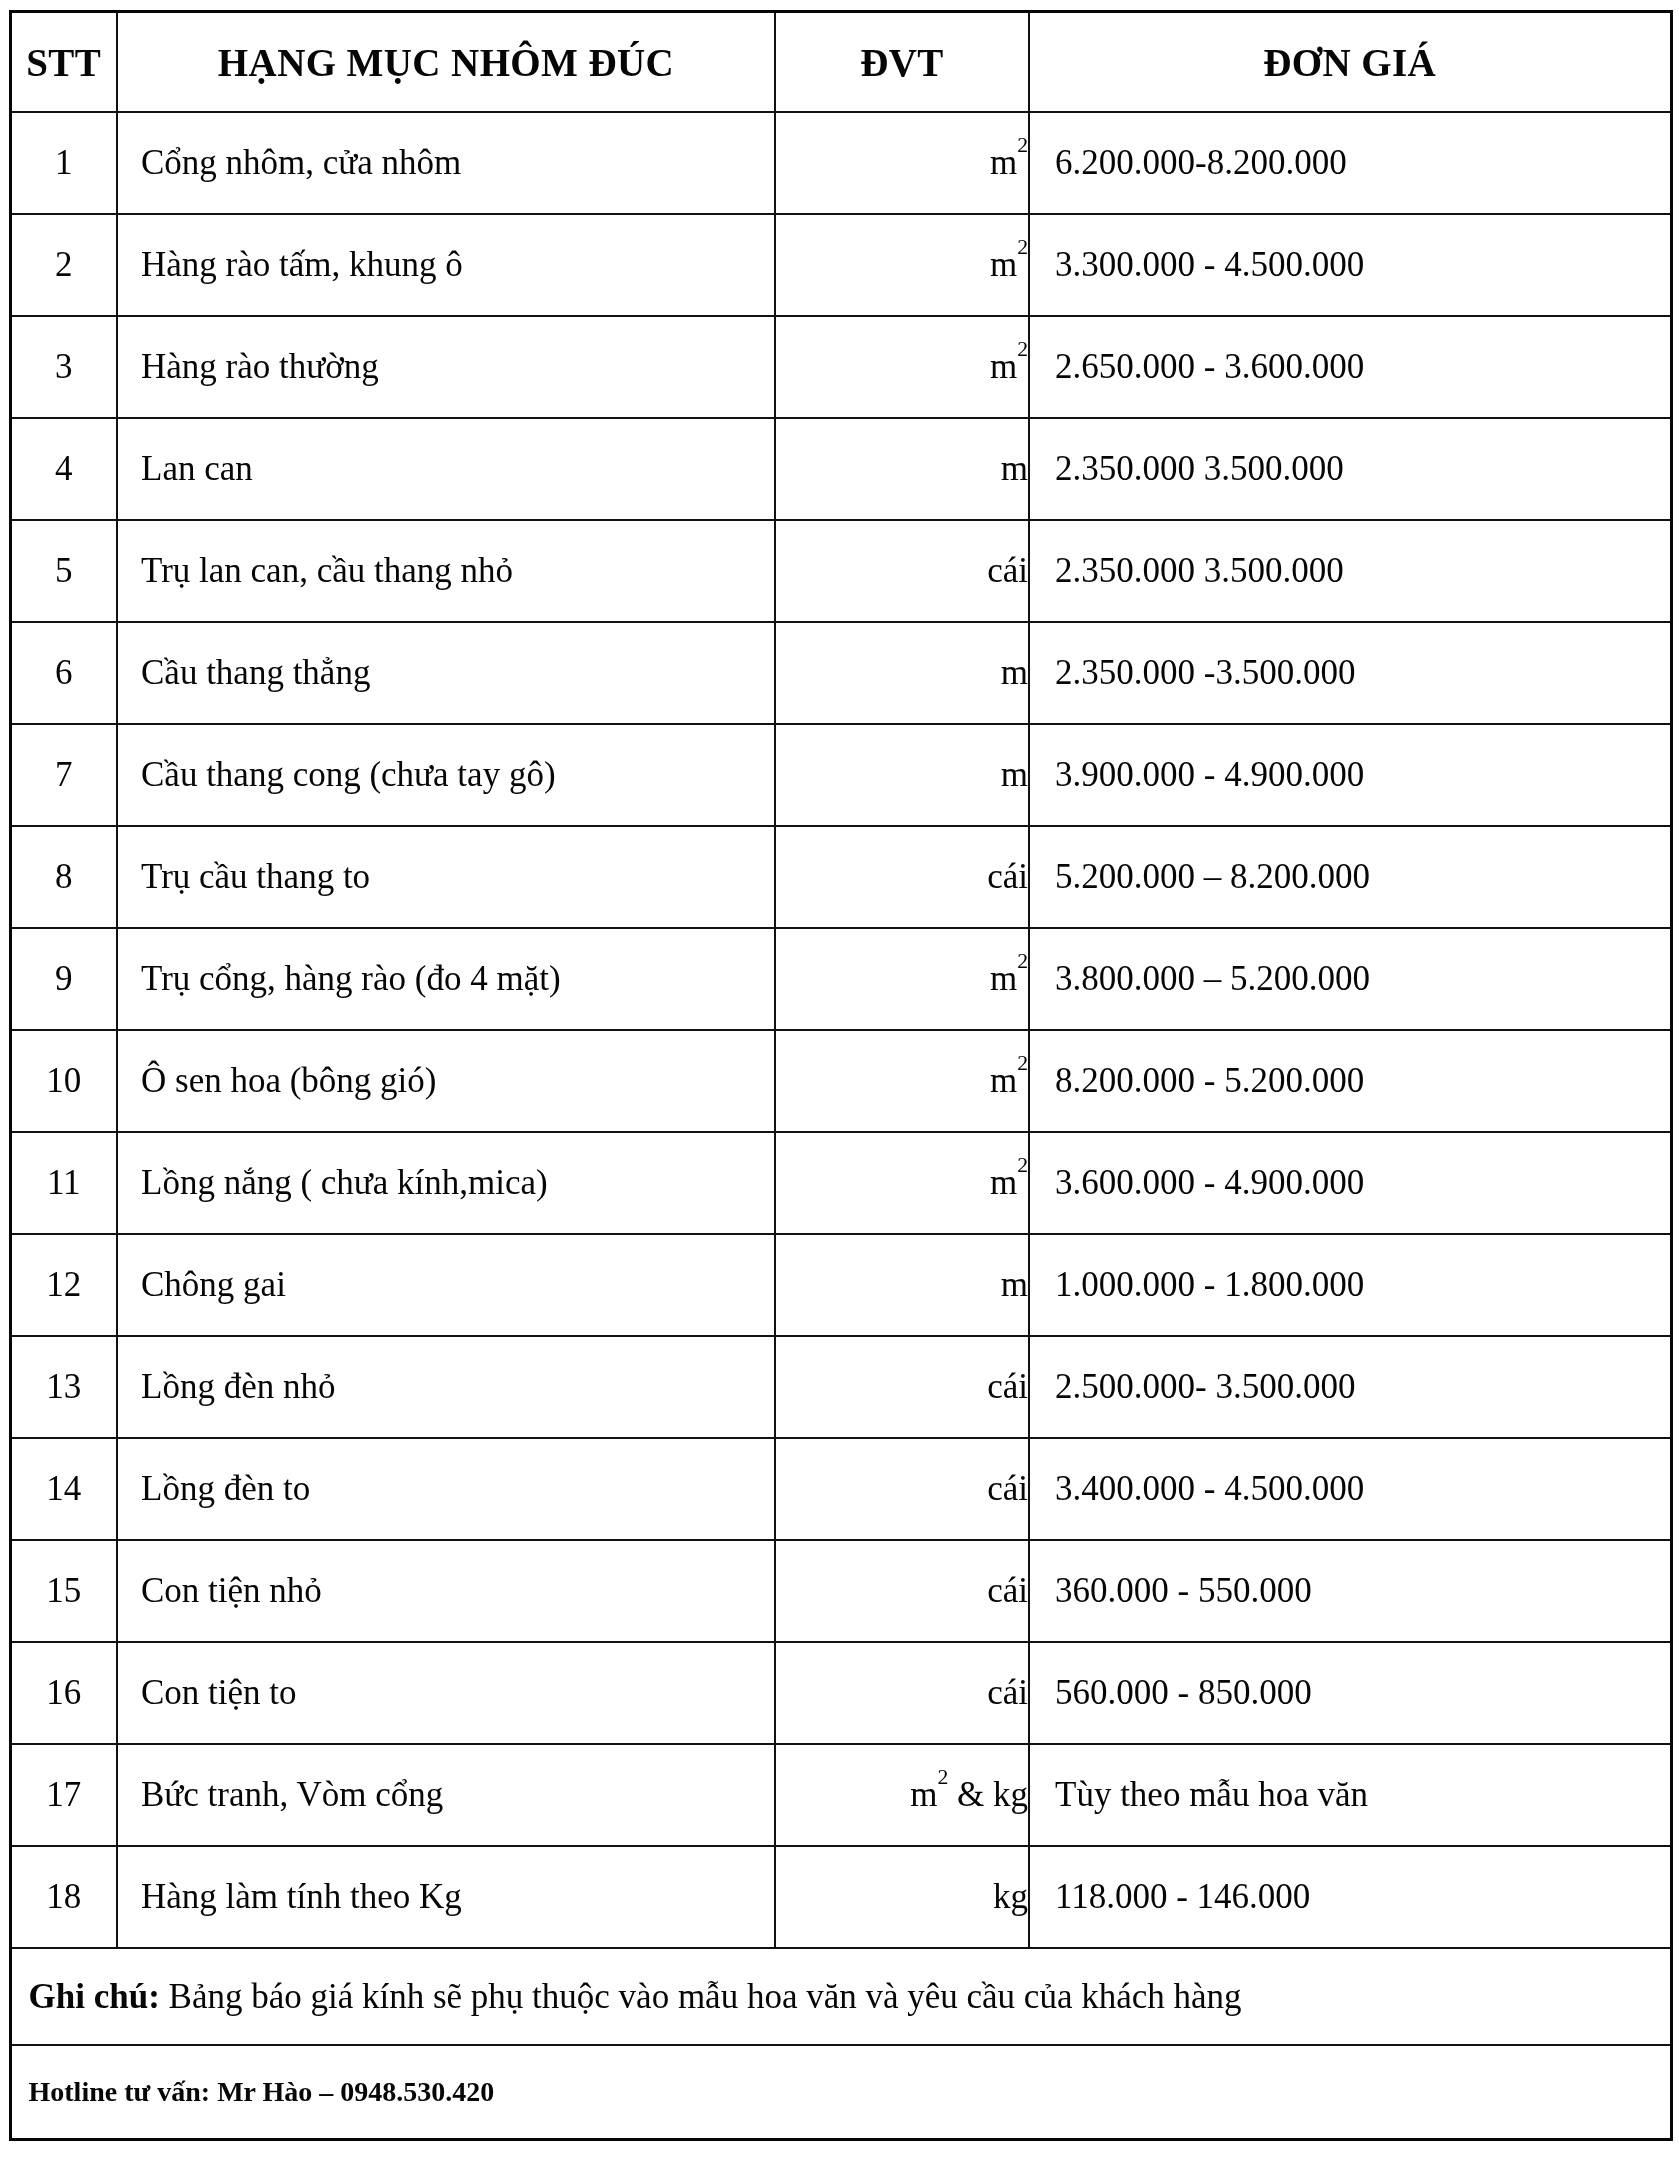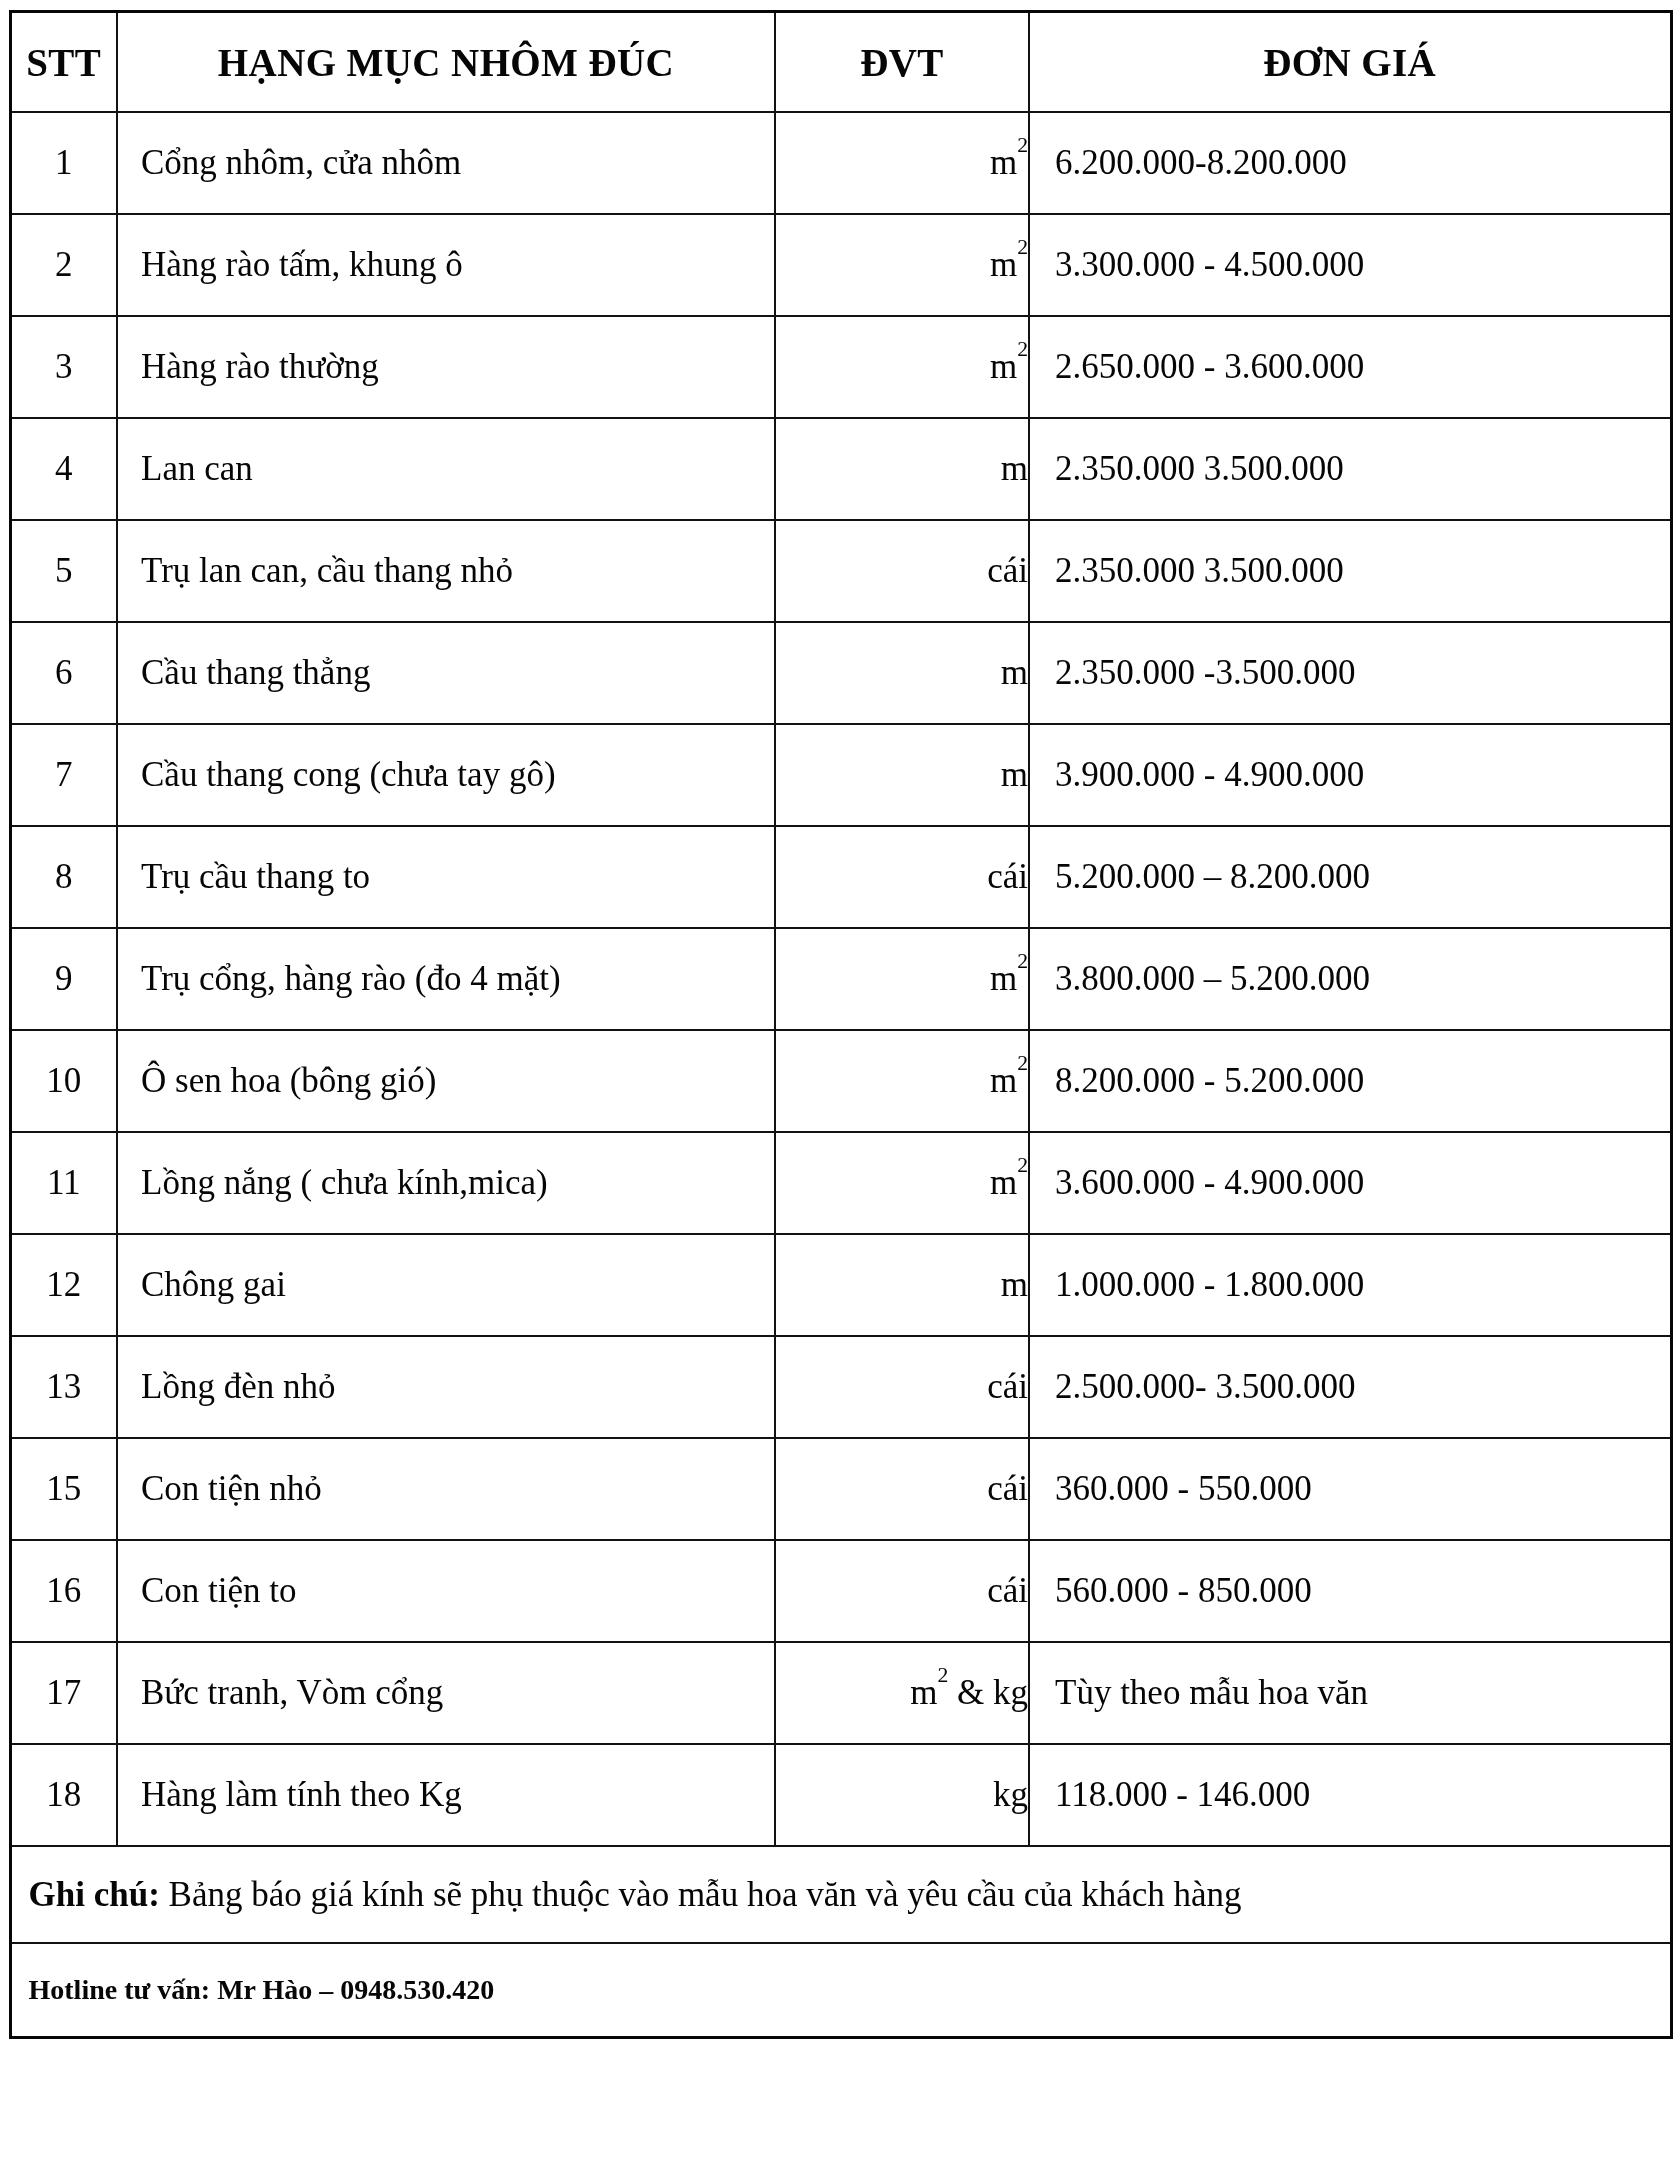--- a/index.html
+++ b/index.html
@@ -180,20 +180,26 @@
         <td class="c-unit">m</td>
         <td class="c-price">1.000.000 - 1.800.000</td>
       </tr>
       <tr>
         <td class="c-stt">13</td>
         <td class="c-item">Lồng đèn nhỏ</td>
         <td class="c-unit">cái</td>
         <td class="c-price">2.500.000- 3.500.000</td>
       </tr>
       <tr>
+        <td class="c-stt">14</td>
+        <td class="c-item">Lồng đèn to</td>
+        <td class="c-unit">cái</td>
+        <td class="c-price">3.400.000 - 4.500.000</td>
+      </tr>
+      <tr>
         <td class="c-stt">15</td>
         <td class="c-item">Con tiện nhỏ</td>
         <td class="c-unit">cái</td>
         <td class="c-price">360.000 - 550.000</td>
       </tr>
       <tr>
         <td class="c-stt">16</td>
         <td class="c-item">Con tiện to</td>
         <td class="c-unit">cái</td>
         <td class="c-price">560.000 - 850.000</td>

